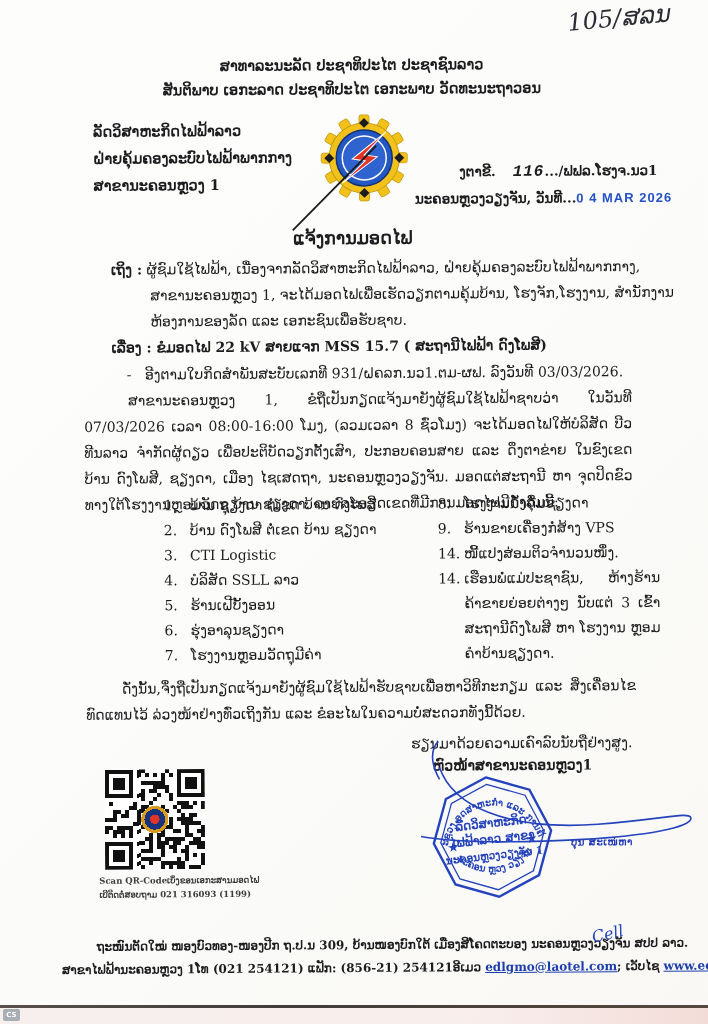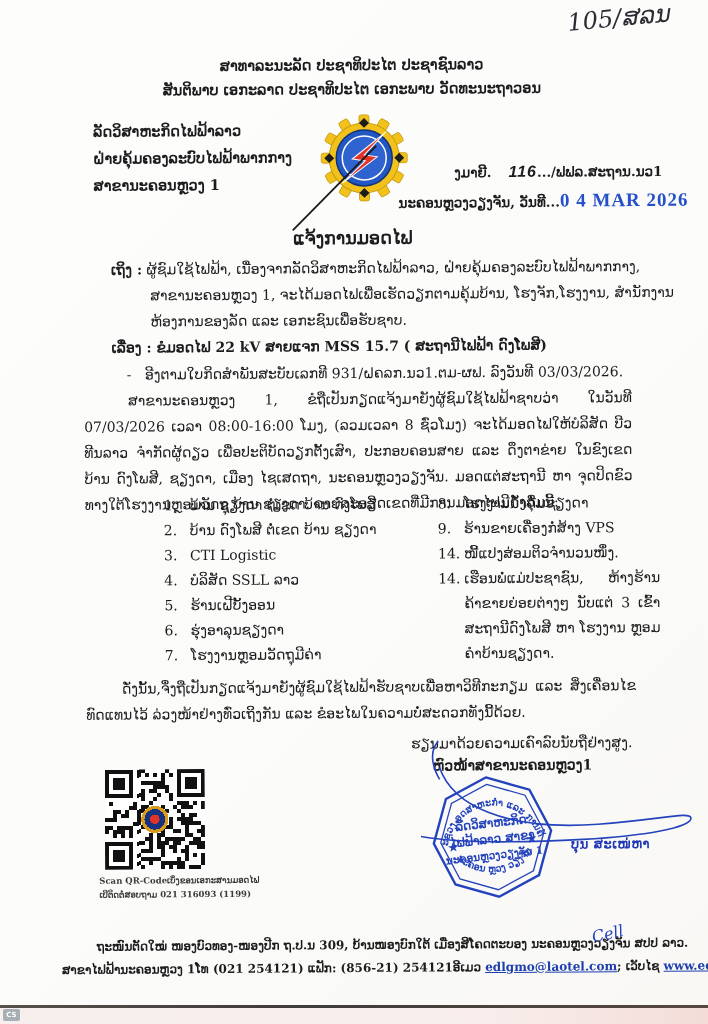--- a/index.html
+++ b/index.html
@@ -12,30 +12,30 @@
   .doc{position:absolute;inset:0;transform:rotate(-0.4deg);transform-origin:50% 40%;}
   .abs{position:absolute;}
   .b{font-weight:bold;}
   .center{text-align:center;}
   .lao{font-size:14px;line-height:26px;}
   .handwrite{font-family:"DejaVu Serif","Liberation Serif",serif;font-style:italic;}
   .blue{color:#2443bd;}
   .motto{width:100%;font-size:14.5px;}
   .org-block div{font-size:14.5px;line-height:27px;font-weight:bold;white-space:nowrap;}
   .ref-line{font-size:13.5px;font-weight:bold;white-space:nowrap;}
-  .ref-hand{font-family:Liberation Sans, sans-serif;font-style:italic;font-size:16px;letter-spacing:1px;margin-left:17px;}
-  .date-stamp{font-family:Liberation Serif, serif;font-weight:bold;color:#2450c8;letter-spacing:1px;font-size:19px;}
+  .ref-hand{font-family:Liberation Mono, monospace;font-style:italic;font-size:16px;letter-spacing:1px;margin-left:17px;}
+  .date-stamp{font-family:Liberation Sans, sans-serif;font-weight:bold;color:#2450c8;letter-spacing:1px;font-size:13px;}
   .title{font-size:17.5px;font-weight:bold;}
   .hang{padding-left:39px;text-indent:-39px;}
   .just{text-align:justify;}
   .list-item{display:flex;line-height:25px;font-size:14px;}
   .list-item .num{width:26px;flex:0 0 26px;}
   .list-item .txt{flex:1;}
   .nowrap{white-space:nowrap;}
-  .sig-name{font-size:13px;font-weight:bold;color:#2038b6;letter-spacing:.5px;white-space:nowrap;}
+  .sig-name{font-size:10px;font-weight:bold;color:#2038b6;letter-spacing:.5px;white-space:nowrap;}
   .qr-cap{font-size:8.5px;line-height:14px;color:#3b3b3b;font-weight:bold;white-space:nowrap;}
   .footer-line{font-size:12px;font-weight:bold;white-space:nowrap;}
   .link{color:#1d3fae;text-decoration:underline;margin-top:44px;}
   .scan-strip{position:absolute;left:0;top:1005px;width:708px;height:3px;background:linear-gradient(90deg,#57504b,#3f3c3a 40%,#55483f);}
   .scan-below{position:absolute;left:0;top:1008px;width:708px;height:16px;background:linear-gradient(90deg,#f6efee,#f8edeb 70%,#f3dcd8);}
   .cs-badge{position:absolute;left:3px;top:1009px;width:17px;height:12px;background:#a7aeb4;border-radius:2px;
     color:#fff;font-family:"DejaVu Sans",sans-serif;font-size:7px;font-weight:bold;text-align:center;line-height:12px;}
   svg text{font-family:"DejaVu Serif","Liberation Serif",serif;}
 </style>
 </head>
@@ -79,21 +79,21 @@
           <rect x="79.5" y="44.5" width="7" height="7" fill="#1c1c1c" transform="rotate(45 83 48)"></rect>
           <circle cx="48" cy="48" r="28" fill="#2257c4" stroke="#12337a" stroke-width="1.5"></circle>
           <circle cx="48" cy="48" r="22" fill="#2f63cf" stroke="#ffffff" stroke-width="1.5"></circle>
           <path d="M70,22 L36,49 L49,51 L26,73 L61,47 L48,45 Z" fill="#e23327" stroke="#ffffff" stroke-width="1"></path>
           <line x1="-24" y1="120" x2="60" y2="36" stroke="#1a1a1a" stroke-width="1.8"></line>
         </g>
       </svg>
     </div>
 
     <div class="abs ref-line center" style="left:420px;top:164px;width:280px;">
-      <span>ງມາຍີ.</span><span class="ref-hand">116</span><span>.../ຟຟລ.ສະຖານ.ນວ1</span>
+      <span>ງຕາຂີ.</span><span class="ref-hand">116</span><span>.../ຟຟລ.ໂຮງຈ.ນວ1</span>
     </div>
     <div class="abs center" style="left:390px;top:191px;width:310px;font-size:13.5px;font-weight:bold;white-space:nowrap;">
       <span>ນະຄອນຫຼວງວຽງຈັນ, ວັນທີ...</span><span class="date-stamp">0 4  MAR 2026</span>
     </div>
 
     <div class="abs center title" style="left:0;top:228px;width:708px;">ແຈ້ງການມອດໄຟ</div>
 
     <div class="abs lao hang" style="left:112px;top:255px;width:527px;">
       <span class="b">ເຖິງ :</span>
       <span>ຜູ້ຊົມໃຊ້ໄຟຟ້າ, ເນື່ອງຈາກລັດວິສາຫະກິດໄຟຟ້າລາວ, ຝ່າຍຄຸ້ມຄອງລະບົບໄຟຟ້າພາກກາງ, ສາຂານະຄອນຫຼວງ 1, ຈະໄດ້ມອດໄຟເພື່ອເຮັດວຽກຕາມຄຸ້ມບ້ານ, ໂຮງຈັກ,ໂຮງງານ, ສຳນັກງານຫ້ອງການຂອງລັດ ແລະ ເອກະຊົນເພື່ອຮັບຊາບ.</span>

